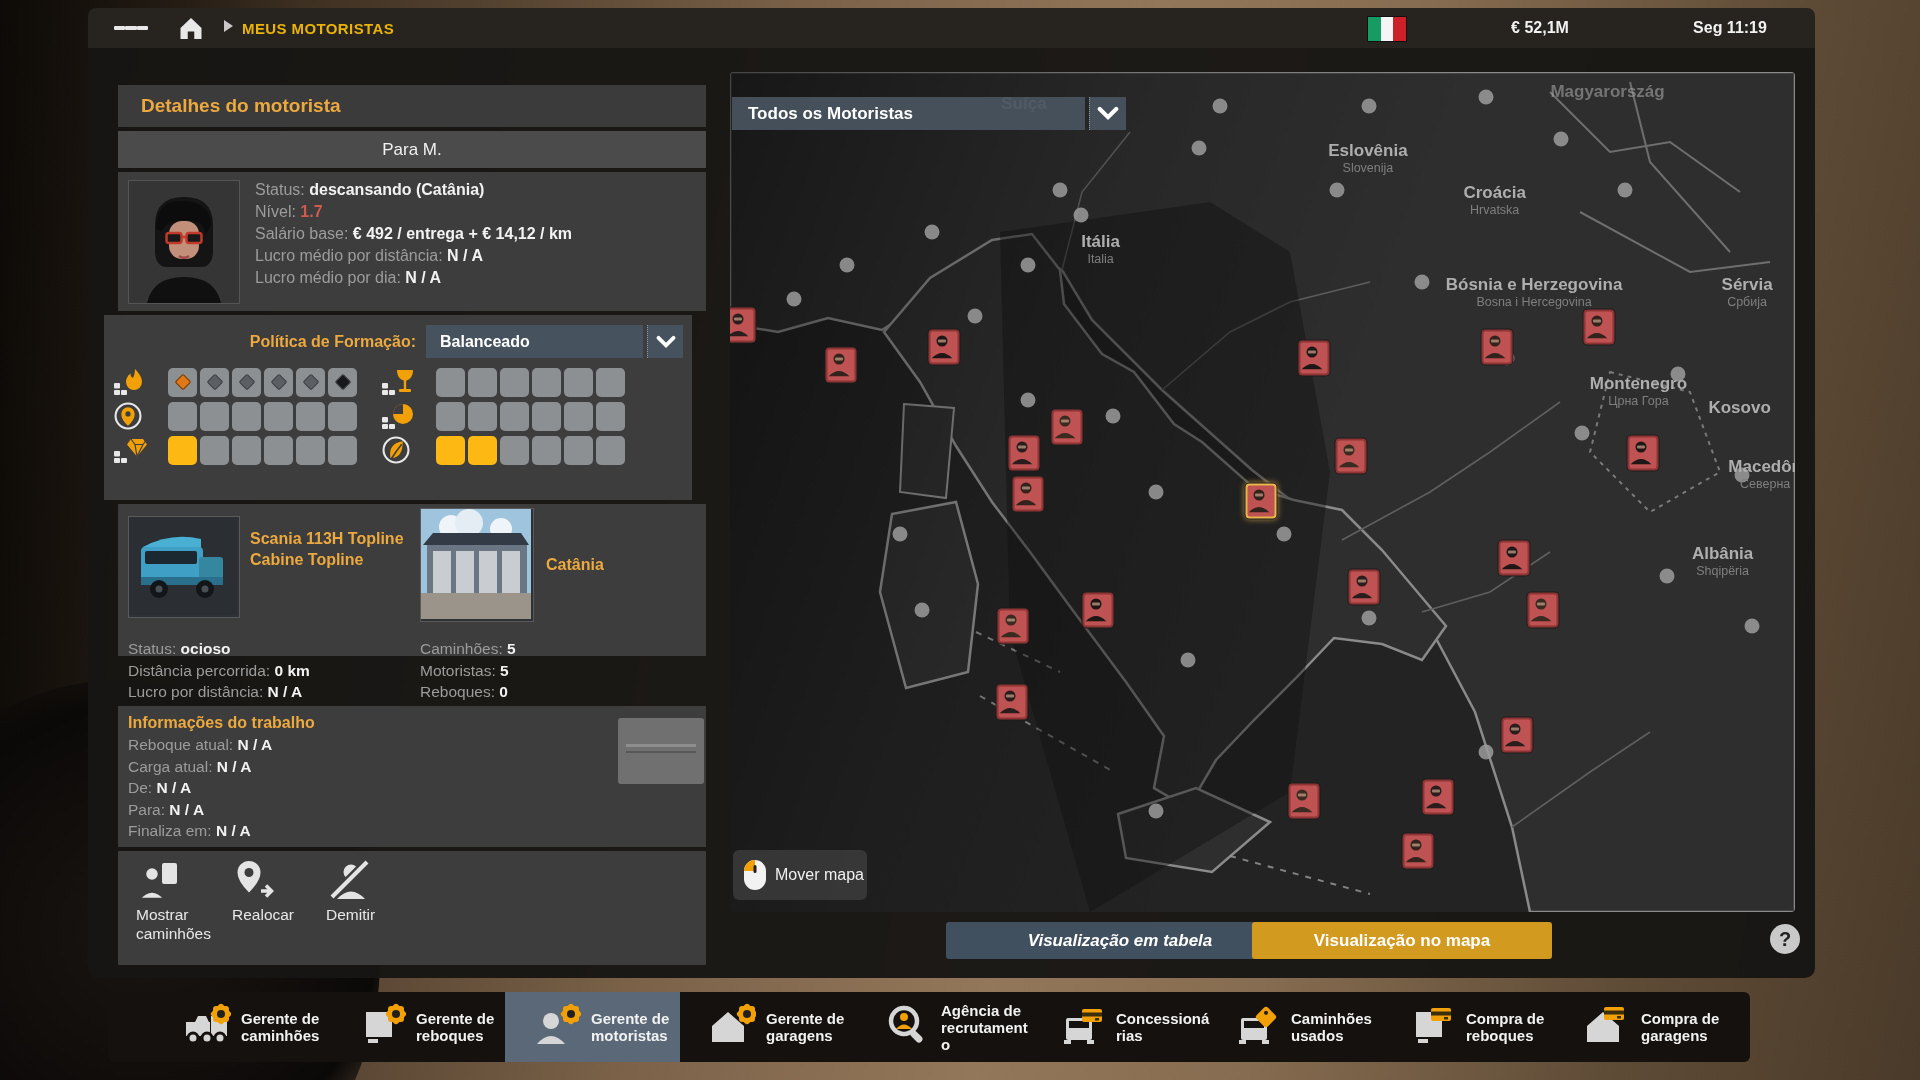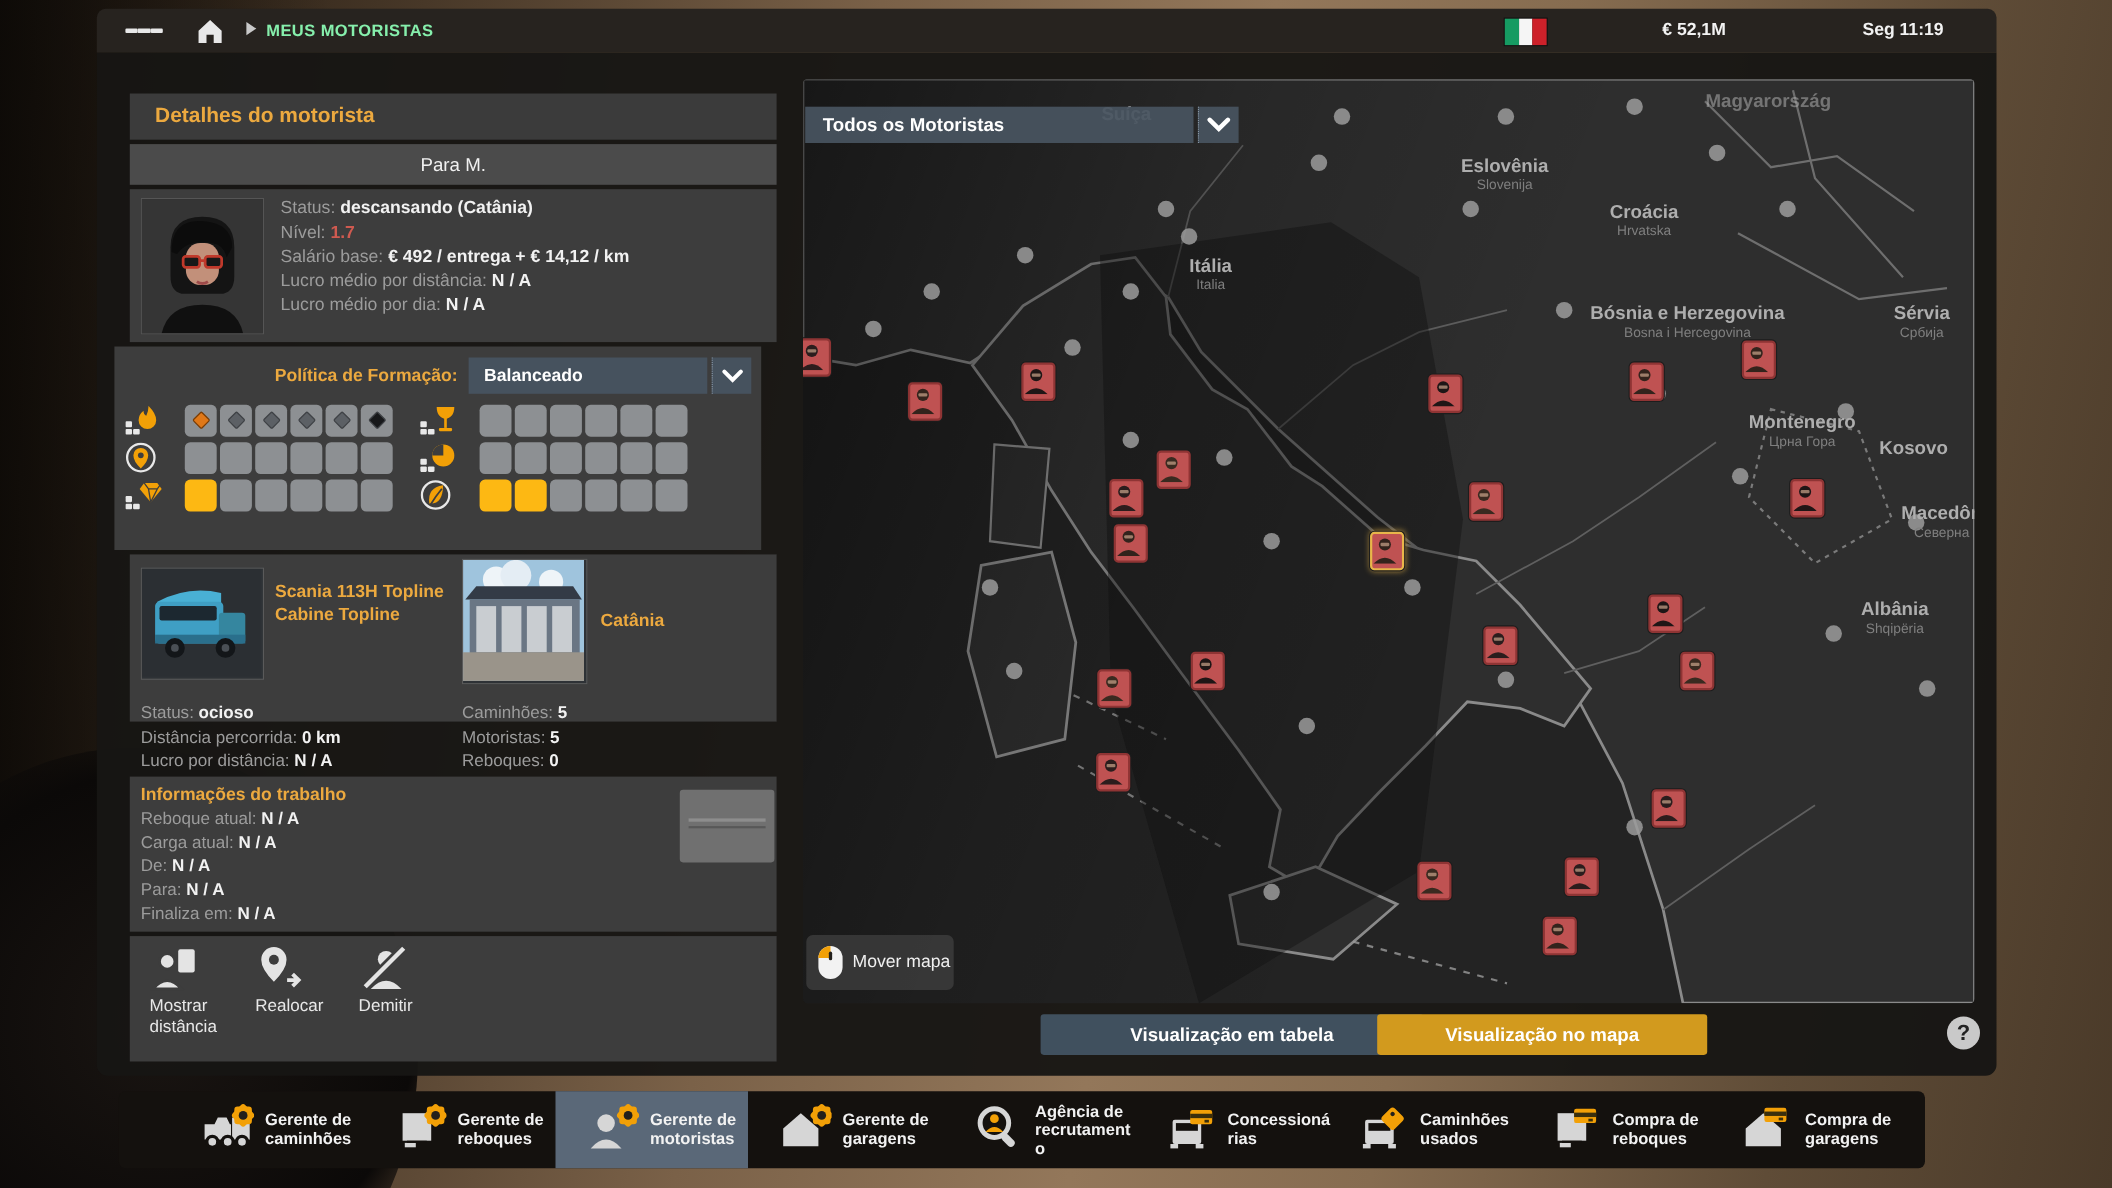--- a/index.html
+++ b/index.html
@@ -10,21 +10,21 @@
     background:radial-gradient(circle at 55% 45%,#1a1512 0%,#0b0908 55%,rgba(10,8,6,.0) 72%);}
   .lshadow{position:absolute;left:0;top:0;width:300px;height:1080px;
     background:linear-gradient(90deg,rgba(8,6,4,.8),rgba(8,6,4,0));}
 
   
   .topbar{position:absolute;left:88px;top:8px;width:1727px;height:40px;background:#27231f;
     border-radius:8px 8px 0 0;display:flex;align-items:center;}
   .tb-btn{width:34px;height:28px;margin-left:26px;display:flex;align-items:center;justify-content:center;cursor:pointer;}
   .tb-ham div{width:30px;height:4.5px;background:#e8e8e8;border-radius:1px;margin:2.5px 0;}
   .breadcrumb-caret{margin:0 8px 0 14px;}
-  .breadcrumb{color:#86efac;font-weight:bold;font-size:15px;letter-spacing:.4px;}
+  .breadcrumb{color:#eab308;font-weight:bold;font-size:15px;letter-spacing:.4px;}
   .flag{position:absolute;left:1279px;top:8px;width:38px;height:24px;display:flex;border:1px solid #111;}
   .flag div{flex:1;}
   .tb-money{position:absolute;left:1372px;top:0;width:160px;height:40px;line-height:40px;text-align:center;
     color:#f2f2f2;font-size:16px;font-weight:bold;}
   .tb-time{position:absolute;left:1562px;top:0;width:160px;height:40px;line-height:40px;text-align:center;
     color:#f2f2f2;font-size:16px;font-weight:bold;}
 
   
   .content{position:absolute;left:88px;top:48px;width:1727px;height:930px;background:#17161400;}
   .content-bg{position:absolute;inset:0;background:#171614;opacity:.96;border-radius:0 0 10px 10px;}
@@ -89,21 +89,21 @@
   .map-filter-chevron{position:absolute;left:359px;top:25px;width:36px;height:33px;background:rgba(72,84,96,.93);
     border-left:1px dotted #8796a5;display:flex;align-items:center;justify-content:center;cursor:pointer;}
   .move-map{position:absolute;left:3px;top:778px;width:134px;height:50px;background:rgba(58,58,58,.9);border-radius:6px;
     display:flex;align-items:center;cursor:pointer;}
   .move-map .mlabel{color:#f0f0f0;font-size:16px;margin-left:8px;}
   .move-map svg{margin-left:10px;}
 
   
   .view-btn{position:absolute;top:874px;height:37px;line-height:37px;text-align:center;font-weight:bold;font-size:17px;
     color:#fff;border-radius:3px;cursor:pointer;}
-  .view-table{left:858px;width:348px;background:#40505e;}
+  .view-table{left:858px;width:348px;background:#40505e;font-style:italic;}
   .view-map{left:1164px;width:300px;background:#d29a1e;}
   .help-btn{position:absolute;left:1682px;top:876px;width:30px;height:30px;border-radius:50%;background:#c9c9c9;
     color:#222;font-weight:bold;font-size:20px;text-align:center;line-height:30px;cursor:pointer;}
 
   
   .navbar{position:absolute;left:108px;top:992px;width:1642px;height:70px;background:#14110e;border-radius:6px;}
   .nav-item{position:absolute;top:0;width:175px;height:70px;display:flex;align-items:center;cursor:pointer;}
   .nav-item.selected{background:#5a6878;}
   .nav-item svg{margin-left:14px;flex:none;}
   .nav-label{margin-left:10px;width:104px;color:#f2f2f2;font-size:15px;line-height:17px;font-weight:bold;}
@@ -381,21 +381,21 @@
         </div>
     </div>
 
     <div class="sect s-actions" id="actions">
         <div class="act-btn" style="left: 10px;">
           <span class="aicon"><svg width="46" height="44" viewBox="0 0 44 44">
               <rect x="25" y="4" width="15" height="21" rx="2" fill="#e4e4e4"></rect>
               <circle cx="15" cy="15" r="7" fill="#e4e4e4" stroke="#3d3d3d" stroke-width="2.5"></circle>
               <path d="M2 40 q13 -15 26 0 z" fill="#e4e4e4" stroke="#3d3d3d" stroke-width="2.5"></path>
             </svg></span>
-          <span class="alabel">Mostrar distância</span>
+          <span class="alabel">Mostrar caminhões</span>
         </div>
         <div class="act-btn" style="left: 106px;">
           <span class="aicon"><svg width="46" height="44" viewBox="0 0 44 44">
               <path d="M16 2 a11.5 11.5 0 0 1 11.5 11.5 q0 8.5 -11.5 20 q-11.5 -11.5 -11.5 -20 a11.5 11.5 0 0 1 11.5 -11.5 z" fill="#e4e4e4"></path>
               <circle cx="16" cy="13.5" r="4.5" fill="#3d3d3d"></circle>
               <path d="M28 32 h10 m-5 -5.5 l5.5 5.5 -5.5 5.5" stroke="#e4e4e4" stroke-width="3.5" fill="none"></path>
             </svg></span>
           <span class="alabel">Realocar</span>
         </div>
         <div class="act-btn" style="left: 200px;">

